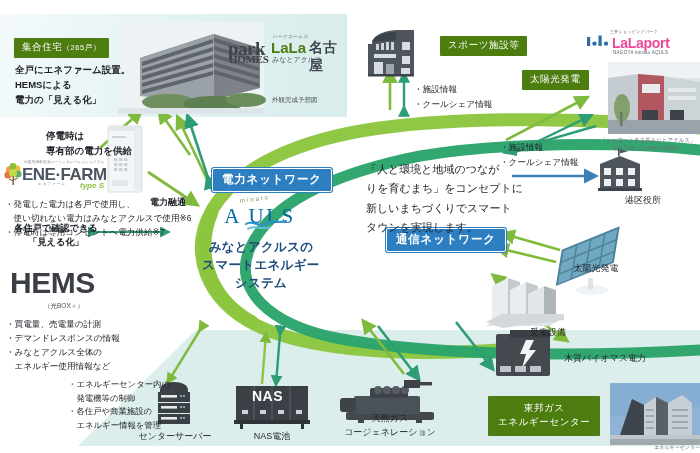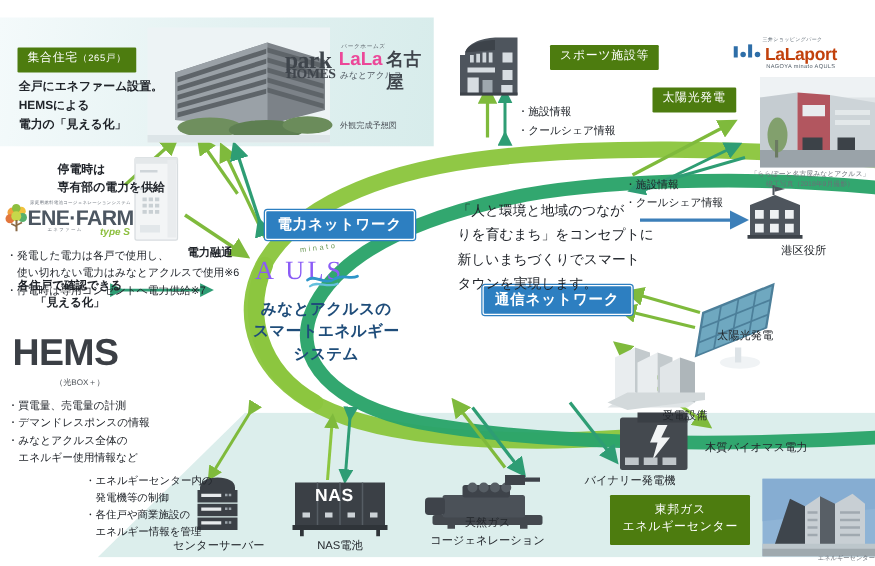--- a/index.html
+++ b/index.html
@@ -96,22 +96,22 @@
   }
   .hems-sub { position:absolute; font-size:6.5px; color:#4d5258; }
 
   
   .aquls { position:absolute; left:204px; top:196px; width:112px; height:40px; }
   .aquls .mini {
     position:absolute; left:36px; top:0; font-size:6px; color:#6d9a58;
     letter-spacing:2px; transform:rotate(-7deg);
   }
   .aquls .word {
-    position:absolute; left:0; top:8px; width:112px; text-align:left;
-    font-size:21px; letter-spacing:2.5px; color:#8b5cf6;
+    position:absolute; left:0; top:8px; width:112px; text-align:center;
+    font-size:21px; letter-spacing:2.5px; color:#0369a1;
     font-family:"Liberation Serif", serif;
   }
   .aquls .wave {
     position:absolute; left:40px; top:22px; width:44px; height:13px;
   }
   .aquls-title {
     position:absolute; left:185px; top:238px; width:152px;
     text-align:center; font-size:12.5px; font-weight:bold;
     color:#1f4d7a; line-height:1.45; letter-spacing:0.3px;
   }
@@ -121,21 +121,21 @@
   .parkhomes .p1 {
     position:absolute; left:0; top:5px; font-size:19px; font-weight:bold;
     color:#3f454c; font-family:"Liberation Serif", serif; letter-spacing:-0.5px;
   }
   .parkhomes .p2 {
     position:absolute; left:1px; top:20px; font-size:11px; font-weight:bold;
     color:#3f454c; font-family:"Liberation Serif", serif; letter-spacing:-0.3px;
   }
   .parkhomes .p3 {
     position:absolute; left:43px; top:6px; font-size:15px; font-weight:bold;
-    color:#ec4899;
+    color:#4d7c0f;
   }
   .parkhomes .p4 {
     position:absolute; left:81px; top:6px; font-size:14px; font-weight:bold;
     color:#3f454c;
   }
   .parkhomes .p5 { position:absolute; left:45px; top:1px; font-size:4.5px; color:#5a6169; letter-spacing:0.5px;}
   .parkhomes .p6 { position:absolute; left:44px; top:22px; font-size:7px; color:#4f5760; }
 
   
   .enefarm { position:absolute; left:4px; top:160px; width:108px; height:32px; }
@@ -148,21 +148,21 @@
   .enefarm .ef-type {
     position:absolute; left:76px; top:21px; font-size:8px; font-weight:bold;
     color:#8dbf3f; font-style:italic;
   }
 
   
   .lalaport { position:absolute; left:586px; top:29px; width:104px; height:30px; }
   .lalaport .lp-top { position:absolute; left:24px; top:0; font-size:4px; color:#55606b; letter-spacing:0.3px;}
   .lalaport .lp-word {
     position:absolute; left:26px; top:6px; font-size:14px; font-weight:bold;
-    color:#c2410c; letter-spacing:-0.3px;
+    color:#ec4899; letter-spacing:-0.3px;
   }
   .lalaport .lp-sub { position:absolute; left:27px; top:21px; font-size:4.5px; color:#55606b; letter-spacing:0.3px;}
   .lalaport .lp-mark { position:absolute; left:0; top:6px; width:24px; height:13px; }
 
   .nas-label {
     position:absolute; color:#fff; font-size:14px; font-weight:bold;
     letter-spacing:0.5px;
   }
 </style>
 </head>
@@ -534,21 +534,20 @@
     </svg>
     <span class="lp-word">LaLaport</span>
     <span class="lp-sub">NAGOYA minato AQULS</span>
   </div>
 
   <div class="eqlabel" style="left:620px; top:194px; width:46px;">港区役所</div>
 
   <div class="eqlabel" style="left:554px; top:262px; width:84px;">太陽光発電</div>
   <div class="eqlabel" style="left:520px; top:326px; width:56px;">受電設備</div>
   <div class="eqlabel" style="left:550px; top:352px; width:110px;">木質バイオマス電力</div>
-  <div class="eqlabel" style="left:452px; top:378px; width:104px;">バイナリー発電機</div>
   <div class="eqlabel" style="left:338px; top:412px; width:104px; white-space:pre-line; line-height:1.5;">天然ガス
 コージェネレーション</div>
   <div class="eqlabel" style="left:238px; top:430px; width:68px;">NAS電池</div>
   <div class="eqlabel" style="left:134px; top:430px; width:82px;">センターサーバー</div>
 
   <div class="nas-label" style="left:252px; top:388px;">NAS</div>
 
   <div class="txt dark" style="left:68px; top:378px; font-size:8.4px; line-height:1.62;">・エネルギーセンター内の
 　発電機等の制御
 ・各住戸や商業施設の

